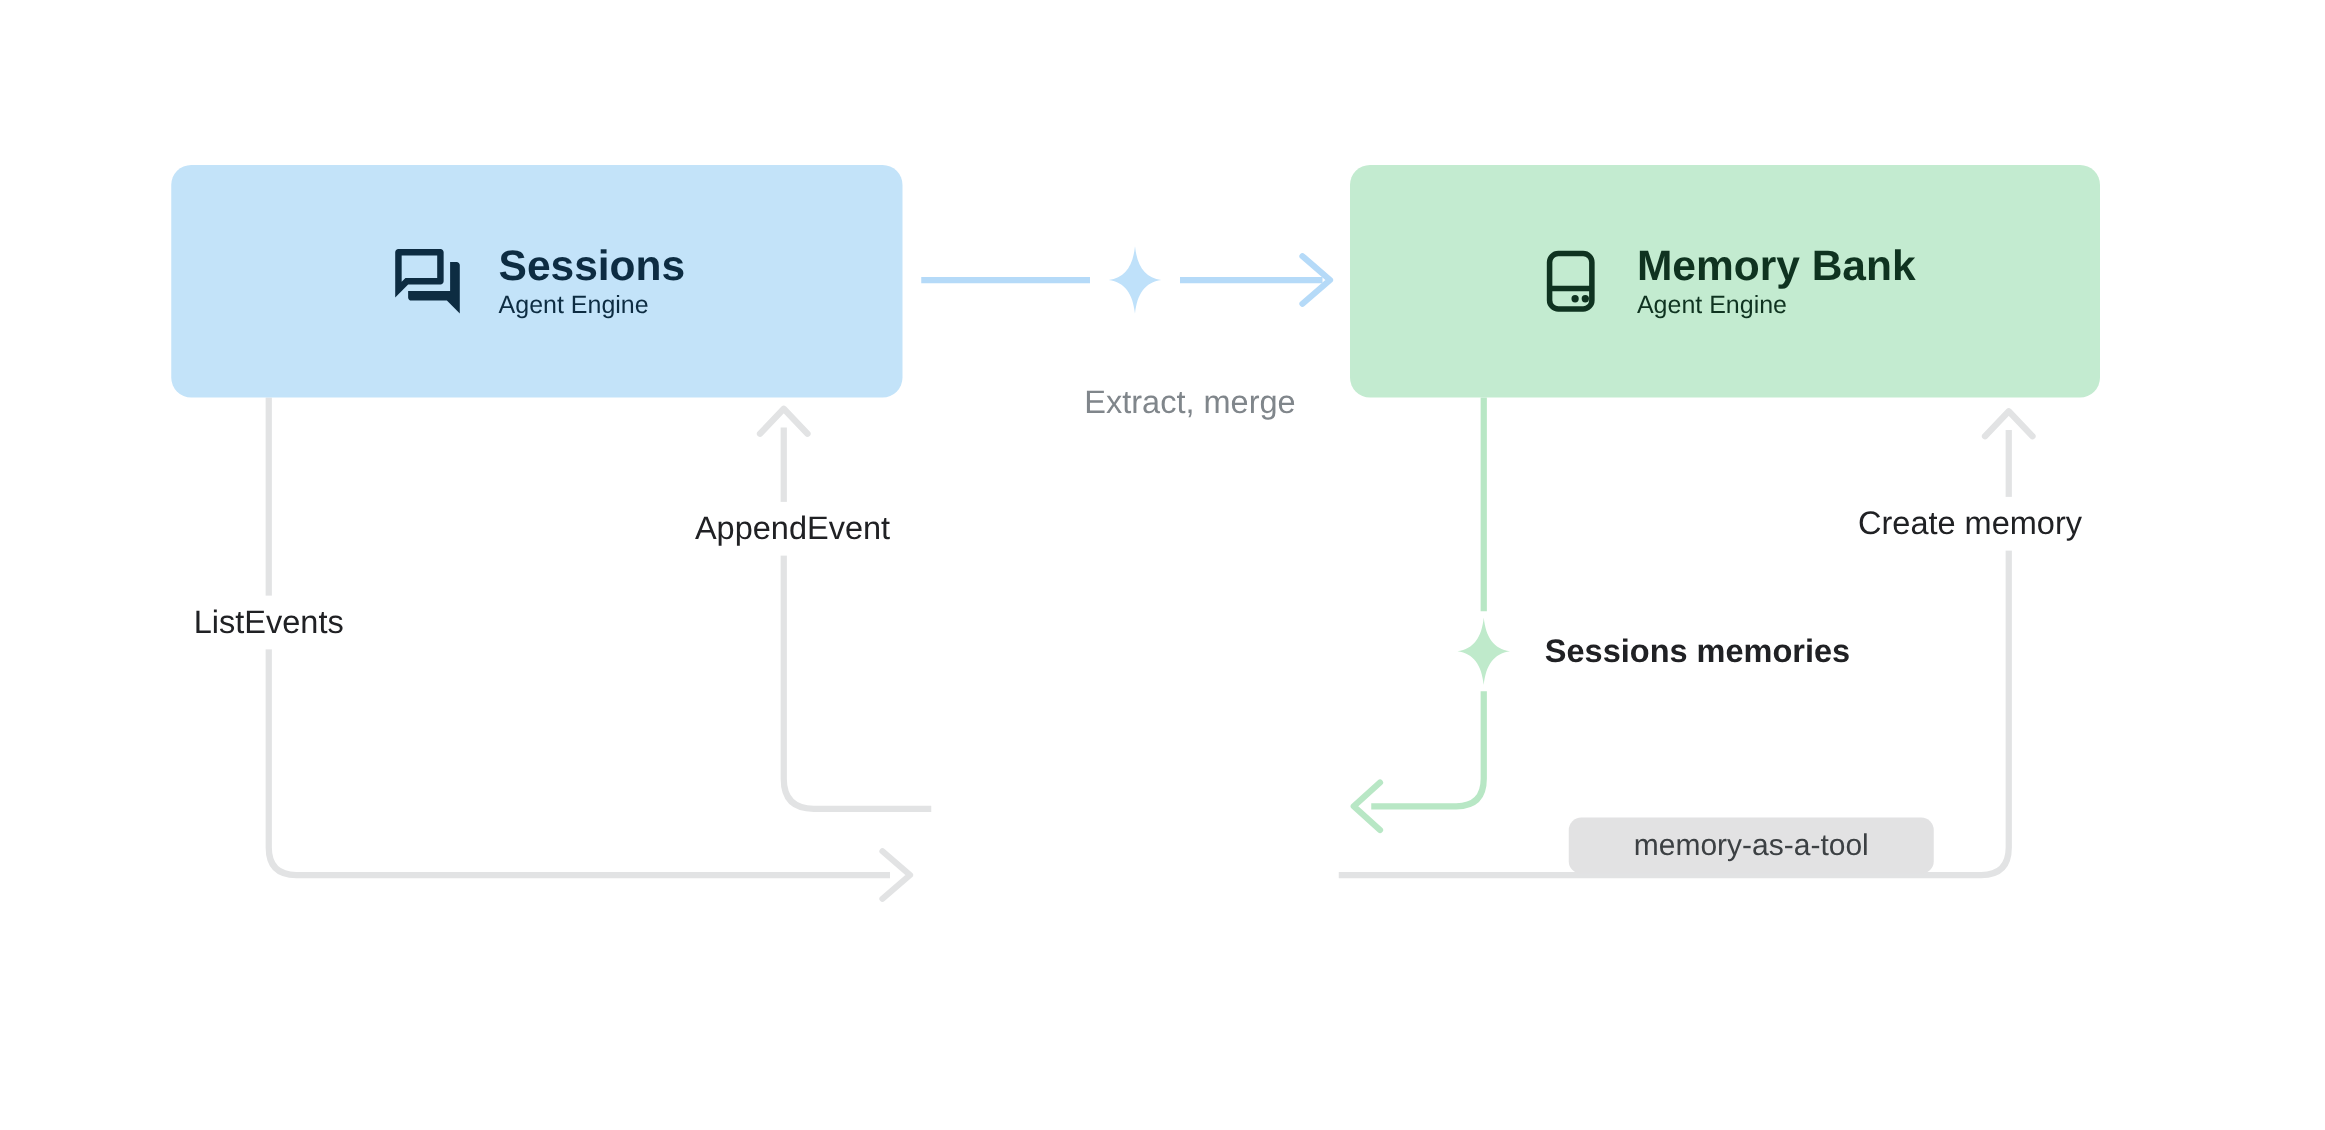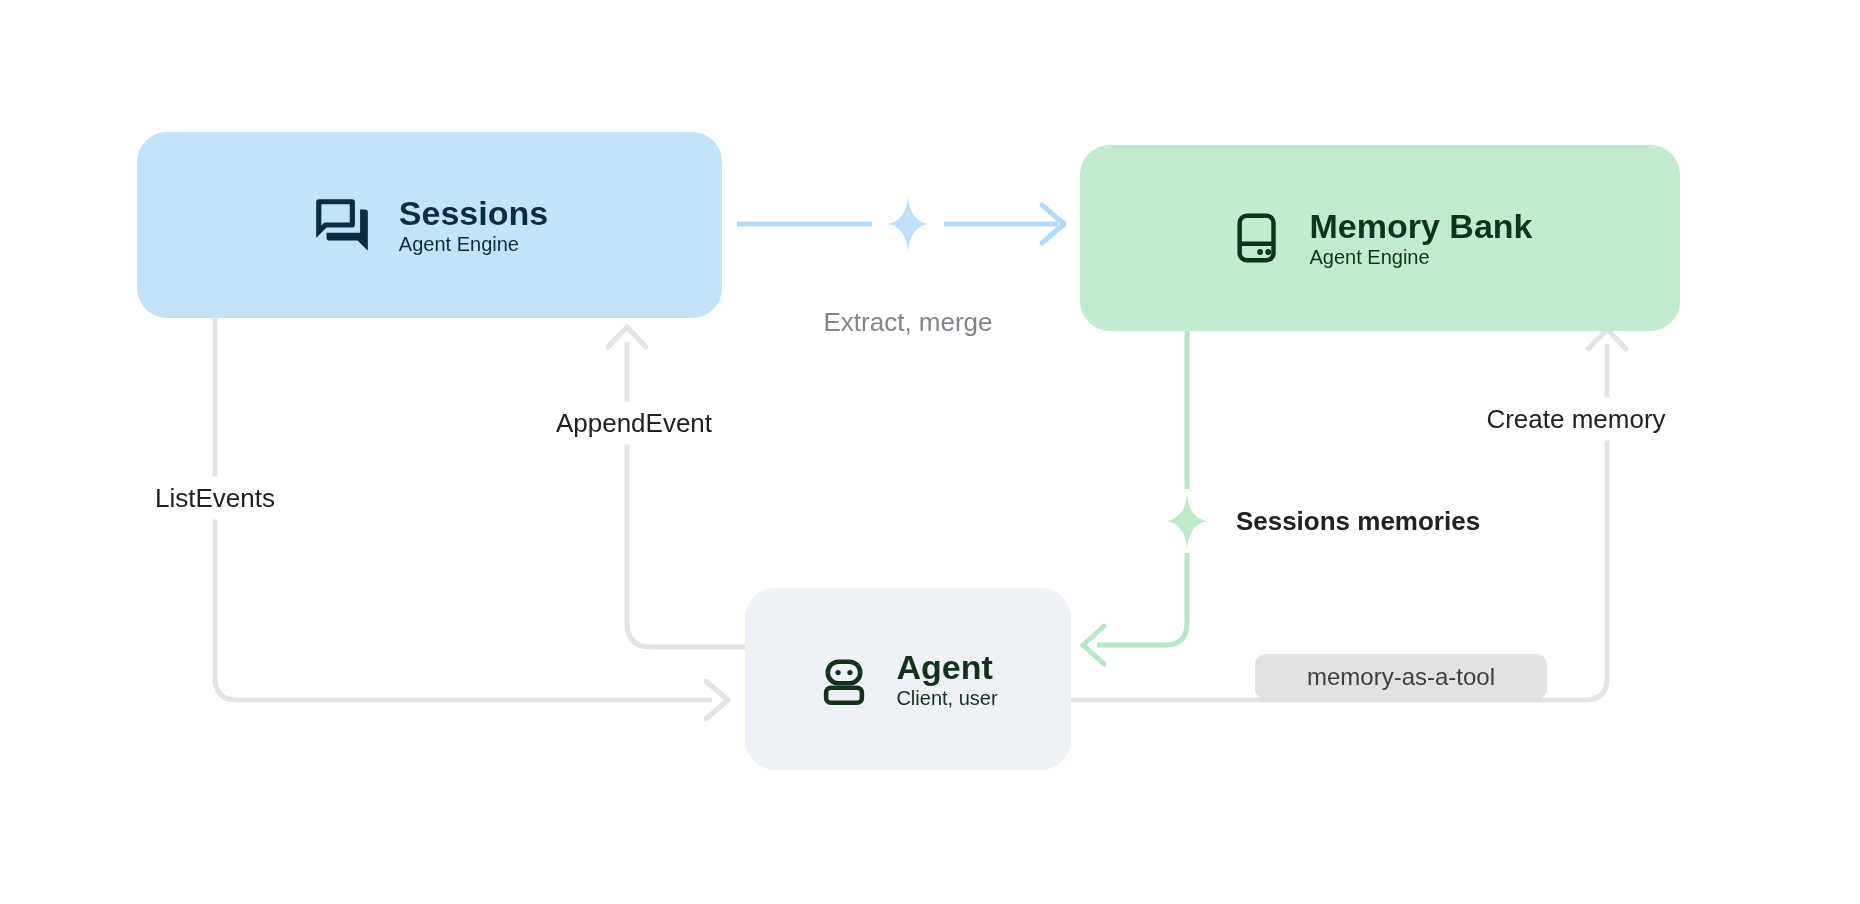--- a/index.html
+++ b/index.html
@@ -10,43 +10,43 @@
   svg.connectors{position:absolute;left:0;top:0;width:1860px;height:904px;z-index:1;}
   .line{fill:none;stroke-width:5;}
   .chev{fill:none;stroke-width:5;stroke-linecap:round;stroke-linejoin:round;}
   .stroke-blue{stroke:var(--blue-line);}
   .stroke-green{stroke:var(--green-line);}
   .stroke-gray{stroke:var(--gray-line);}
   .fill-blue-sparkle{fill:var(--blue-sparkle);}
   .fill-green-sparkle{fill:var(--green-sparkle);}
 
   .node{
-    position:absolute;z-index:2;border-radius:30px;
+    position:absolute;z-index:2;border-radius:16px;
     display:flex;align-items:center;justify-content:center;gap:26px;
   }
   .node .txt{display:flex;flex-direction:column;line-height:1.18;}
   .node .title{font-size:34px;font-weight:bold;}
   .node .subtitle{font-size:20px;font-weight:normal;}
 
   #node-sessions{left:137px;top:132px;width:585px;height:186px;background:var(--sessions-bg);color:var(--sessions-fg);}
-  #node-memory{left:1080px;top:145px;width:600px;height:186px;background:var(--memory-bg);color:var(--memory-fg);}
+  #node-memory{left:1080px;top:132px;width:600px;height:186px;background:var(--memory-bg);color:var(--memory-fg);}
   #node-agent{left:745px;top:588px;width:326px;height:182px;background:var(--agent-bg);color:var(--agent-fg);}
 
   .node .icon{flex:0 0 auto;display:block;}
 
   .edge-label{
     position:absolute;z-index:3;transform:translate(-50%,-50%);
     font-size:26px;color:var(--label-fg);white-space:nowrap;
   }
   .edge-label.bold{font-weight:bold;}
   .edge-label.on-line{background:#ffffff;padding:6px 12px;}
   .edge-label.sub{color:var(--sublabel-fg);font-weight:normal;}
 
   #lbl-generate{left:907px;top:282px;}
-  #lbl-extract{left:908px;top:322px;}
+  #lbl-extract{left:952px;top:322px;}
   #lbl-append{left:634px;top:423px;}
   #lbl-list{left:215px;top:498px;}
   #lbl-retrieve{left:1358px;top:521px;}
   #lbl-create{left:1576px;top:419px;}
 
   .badge{
     position:absolute;z-index:3;left:1255px;top:654px;width:292px;height:45px;
     background:var(--badge-bg);border-radius:10px;
     display:flex;align-items:center;justify-content:center;
     font-size:24px;color:var(--badge-fg);white-space:nowrap;
@@ -95,32 +95,20 @@
       <line x1="10" y1="29" x2="39" y2="29" stroke="currentColor" stroke-width="3.8"></line>
       <circle cx="27.5" cy="36" r="2.5" fill="currentColor"></circle>
       <circle cx="34.5" cy="36" r="2.5" fill="currentColor"></circle>
     </svg>
     <div class="txt">
       <div class="title">Memory Bank</div>
       <div class="subtitle">Agent Engine</div>
     </div>
   </div>
 
-  <div class="node" id="node-agent">
-    <svg class="icon" width="52" height="60" viewBox="0 0 48 48">
-      <rect x="9" y="8" width="30" height="20" rx="10" fill="none" stroke="currentColor" stroke-width="4.2"></rect>
-      <circle cx="18.5" cy="18" r="2.4" fill="currentColor"></circle>
-      <circle cx="29.5" cy="18" r="2.4" fill="currentColor"></circle>
-      <rect x="7.5" y="32" width="33" height="14" rx="4.5" fill="none" stroke="currentColor" stroke-width="4.2"></rect>
-    </svg>
-    <div class="txt">
-      <div class="title">Agent</div>
-      <div class="subtitle">Client, user</div>
-    </div>
-  </div>
 
   <div class="edge-label sub" id="lbl-extract">Extract, merge</div>
   <div class="edge-label on-line" id="lbl-append">AppendEvent</div>
   <div class="edge-label on-line" id="lbl-list">ListEvents</div>
   <div class="edge-label bold" id="lbl-retrieve">Sessions memories</div>
   <div class="edge-label on-line" id="lbl-create">Create memory</div>
 
   <div class="badge">
     <span>memory-as-a-tool</span>
   </div>

